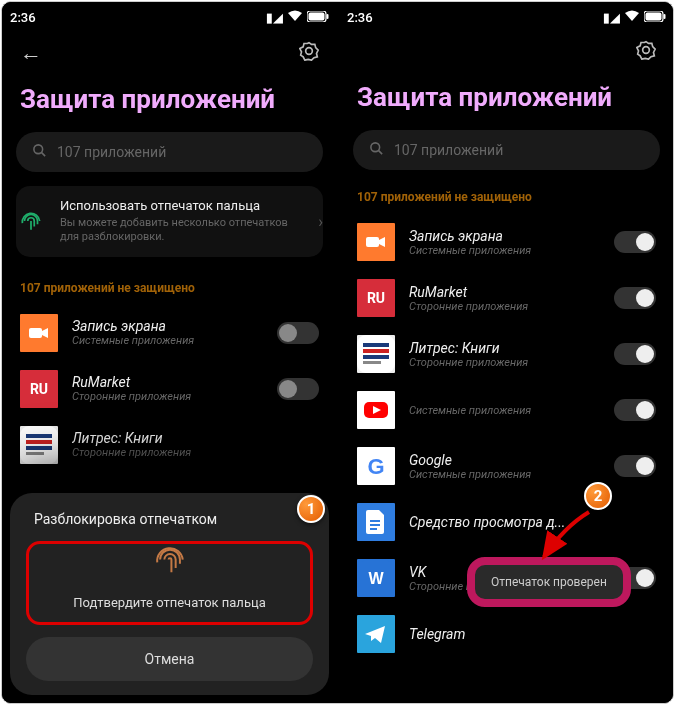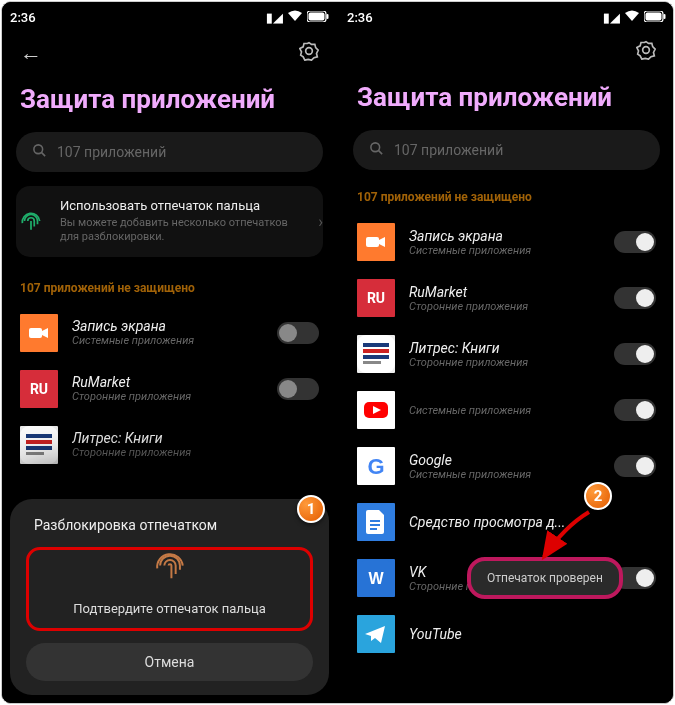--- a/index.html
+++ b/index.html
@@ -145,21 +145,21 @@
     padding: 0 10px 12px;
     text-align: center;
     margin-bottom: 12px;
     position: relative;
   }
   .fp-big { font-size: 30px; color: #c47945; }
   .fp-confirm { font-size: 13px; color: #ddd; margin-top: 10px; }
   .cancel-btn {
     background: #333;
     border-radius: 22px;
-    height: 38px;
+    height: 44px;
     display: flex; align-items: center; justify-content: center;
     font-size: 14px;
     color: #ddd;
   }
   .badge {
     position: absolute;
     width: 28px; height: 28px;
     border-radius: 50%;
     background: radial-gradient(circle at 30% 30%, #ff9a3a, #e35b00);
     border: 2px solid #fff;
@@ -170,21 +170,21 @@
     z-index: 10;
     box-shadow: 0 2px 4px rgba(0,0,0,.5);
   }
   .toast {
     position: absolute;
     background: #2a2a2a;
     color: #ccc;
     font-size: 12px;
     padding: 10px 16px;
     border-radius: 18px;
-    border: 4px solid #be185d;
+    border: 8px solid #be185d;
   }
   .arrow-svg { position: absolute; z-index: 9; pointer-events: none; }
   
   .ic-rec { background: #ff7a2e; color: #fff; }
   .ic-ru { background: #d62d3a; color: #fff; font-size: 14px; }
   .ic-lit { background: #eee; }
   .ic-yt { background: #fff; }
   .ic-gg { background: #fff; }
   .ic-doc { background: #2f7de0; color: #fff; }
   .ic-vk { background: #2773d6; color: #fff; }
@@ -437,21 +437,21 @@
       <div class="toggle"></div>
     </div>
     <div class="app-row">
       <div class="app-icon ic-tg">
         <svg width="38" height="38" viewBox="0 0 38 38">
             <circle cx="19" cy="19" r="19" fill="#2aa4dd"></circle>
             <path d="M8 19 L28 11 L24 28 L18 23 L14 26 L14 21 Z" fill="#fff"></path>
           </svg>
       </div>
       <div class="app-text">
-        <div class="app-name">YouTube</div>
+        <div class="app-name">Telegram</div>
       </div>
     </div>
 
     <div class="toast" style="left:128px; top:555px;">
       <span>Отпечаток проверен</span>
     </div>
     <div class="badge" style="top:480px; left:245px;">2</div>
     <svg class="arrow-svg" style="left:195px; top:500px;" width="70" height="70">
       <defs>
           <marker id="ah" markerWidth="8" markerHeight="8" refX="6" refY="3" orient="auto">

